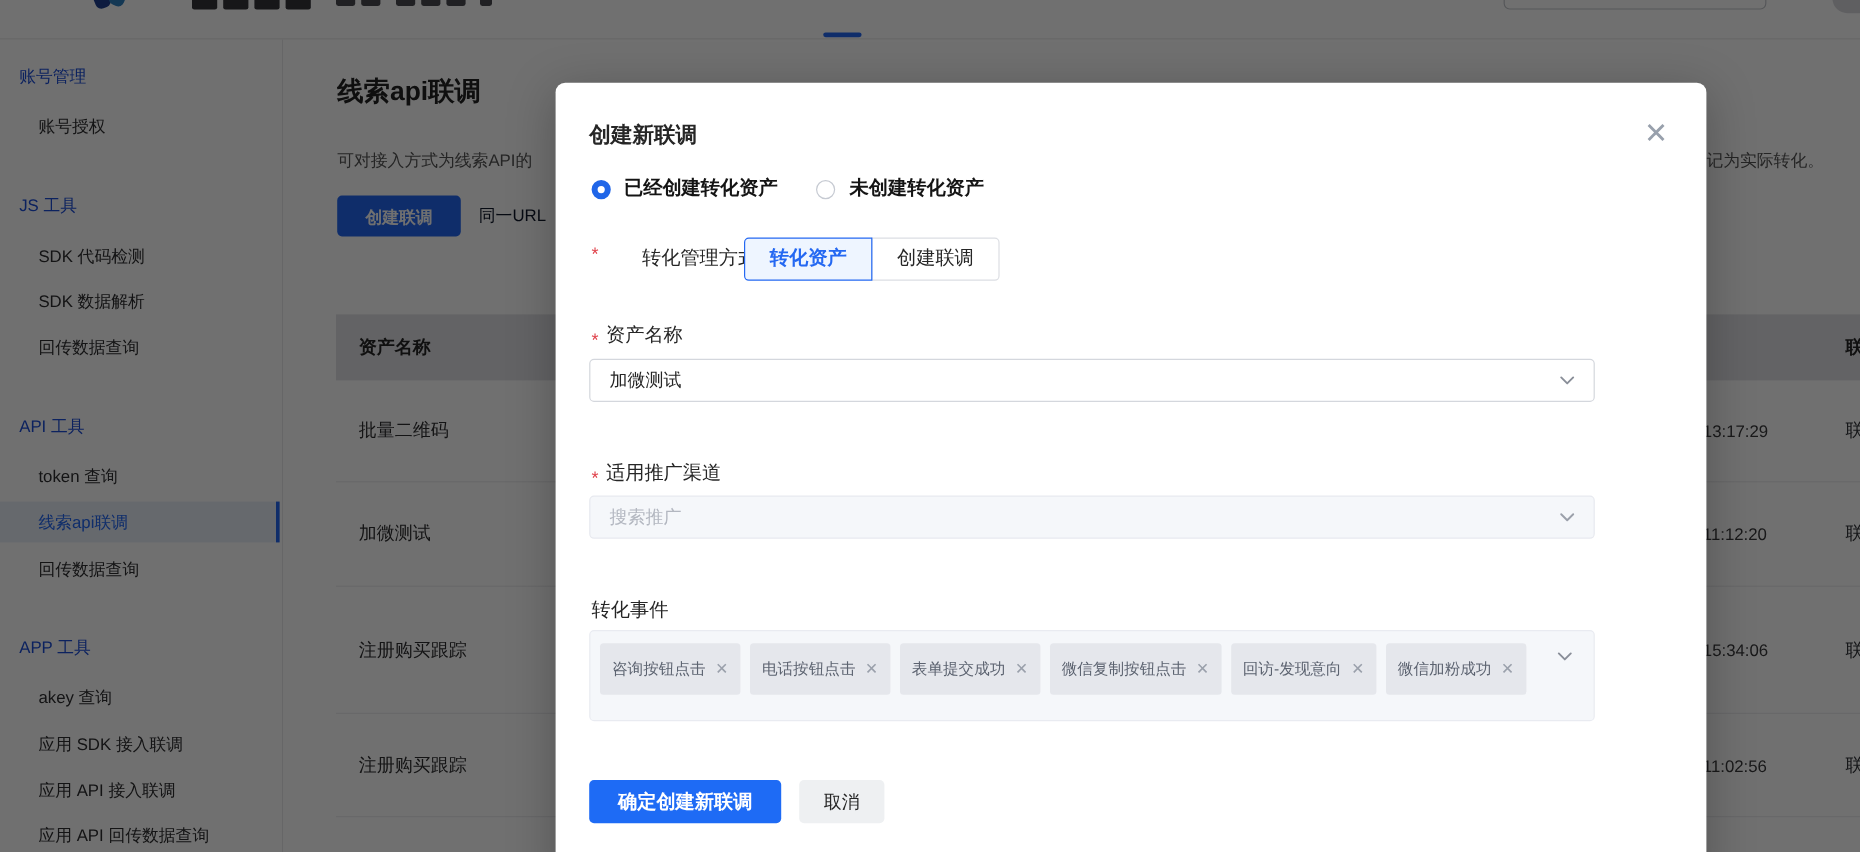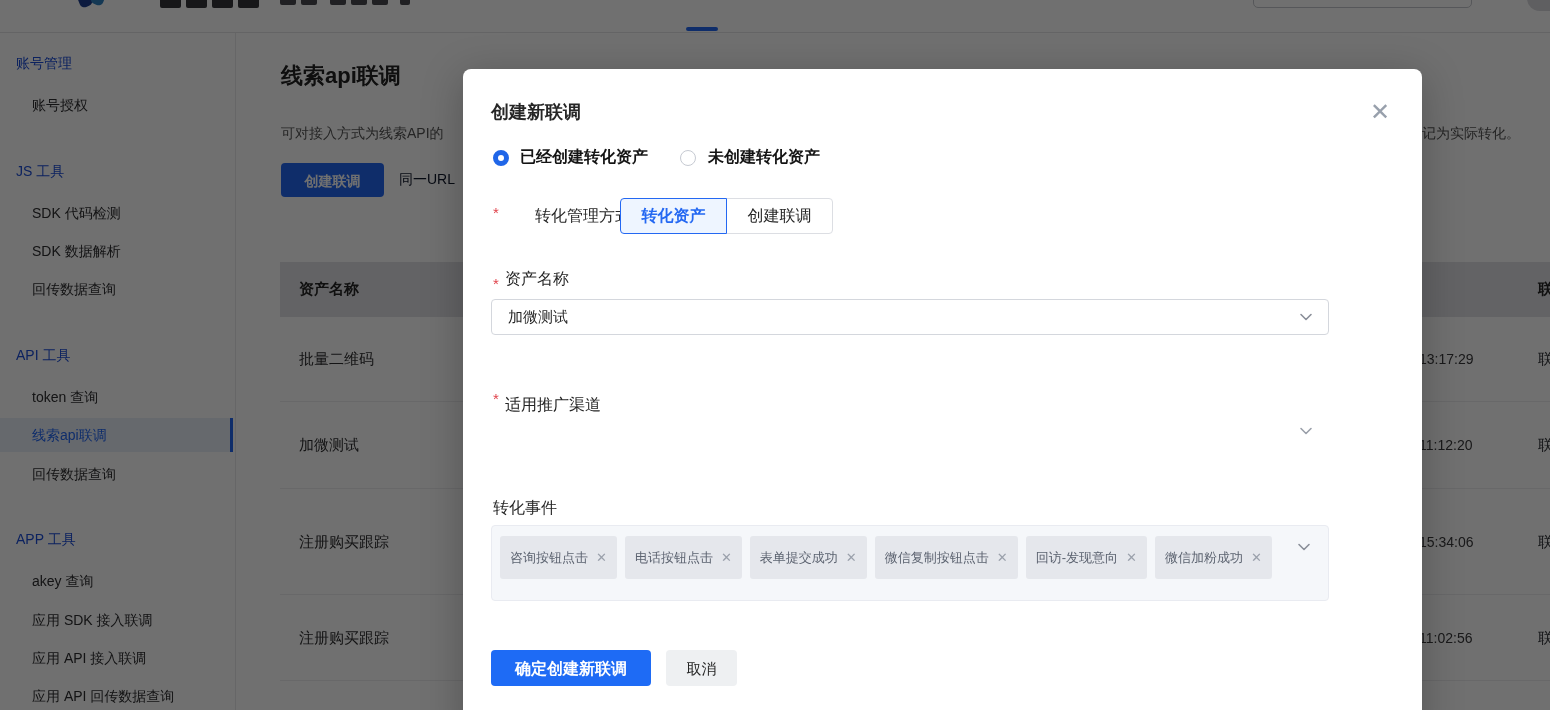--- a/index.html
+++ b/index.html
@@ -171,21 +171,24 @@
   <span class="req" style="left:30px; top:206px;">*</span>
   <span class="f-label" style="left:42px; top:200px;">资产名称</span>
   <div class="select-box" style="top:230px;">
     <span class="val">加微测试</span>
   </div>
   <svg class="chev" style="left:835px; top:240px;" viewBox="0 0 16 16">
       <polyline points="3,5.5 8,10.5 13,5.5" fill="none" stroke="#8a8f99" stroke-width="1.6" stroke-linecap="round" stroke-linejoin="round"></polyline>
     </svg>
 
   <span class="req" style="left:30px; top:321px;">*</span>
-  <span class="f-label" style="left:42px; top:315px;margin-top:11px;">适用推广渠道</span>
+  <span class="f-label" style="left:42px; top:315px;">适用推广渠道</span>
+  <div class="select-box disabled" style="top:344px;">
+    <span class="val">搜索推广</span>
+  </div>
   <svg class="chev" style="left:835px; top:354px;" viewBox="0 0 16 16">
       <polyline points="3,5.5 8,10.5 13,5.5" fill="none" stroke="#9ba0aa" stroke-width="1.6" stroke-linecap="round" stroke-linejoin="round"></polyline>
     </svg>
 
   <span class="f-label" style="left:30px; top:429px;">转化事件</span>
   <div class="events-box">
     <span class="tag">
         <span>咨询按钮点击</span>
         <span class="x">✕</span>
       </span>

